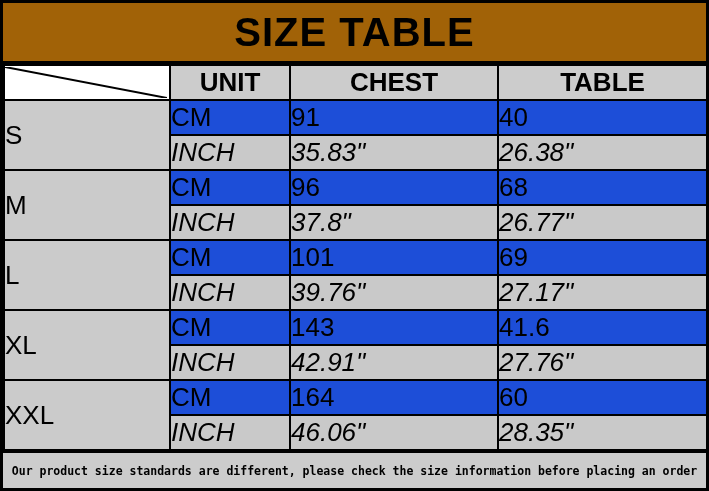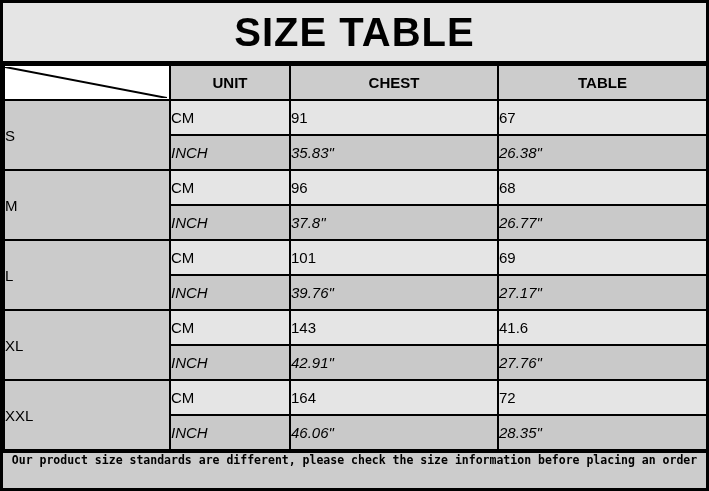--- a/index.html
+++ b/index.html
@@ -18,21 +18,21 @@
     height: 491px;
     box-sizing: border-box;
     background: #ffffff;
     border: 3px solid #000000;
     display: flex;
     flex-direction: column;
   }
   
   .title-row {
     height: 58px;
-    background: #e5e5e5;
+    background: #a16207;
     border-bottom: 3px solid #000000;
     display: flex;
     align-items: center;
     justify-content: center;
   }
   .title-row .title-text {
     font-size: 40px;
     font-weight: bold;
     color: #000000;
     letter-spacing: 1px;
@@ -40,21 +40,21 @@
   }
   
   table.size-grid {
     border-collapse: collapse;
     table-layout: fixed;
     width: 100%;
   }
   table.size-grid td, table.size-grid th {
     border: 2px solid #000000;
     vertical-align: middle;
-    font-size: 15px;
+    font-size: 26px;
     color: #000000;
     padding: 0;
     height: 33px;
   }
   col.c-size  { width: 166px; }
   col.c-unit  { width: 120px; }
   col.c-chest { width: 208px; }
   col.c-len   { width: 209px; }
 
   
@@ -82,30 +82,30 @@
     background: #cccccc;
     font-weight: normal;
     font-size: 21px;
   }
   .val-cell {
     background: #cccccc;
     font-size: 21px;
   }
   
   tr.row-inch td { background: #c9c9c9; font-style: italic; }
-  tr.row-cm td   { background: #e5e5e5; }
+  tr.row-cm td   { background: #1d4ed8; }
   td.size-label  { background: #cbcbcb !important; }
   thead .hdr     { background: #cccccc !important; }
 
   
   .note-row {
     border-top: 2px solid #000000;
     flex: 1;
     display: flex;
-    align-items: flex-start;
+    align-items: center;
     justify-content: center;
     background: #cccccc;
     padding: 0 6px;
   }
   .note-text {
     font-family: "DejaVu Sans Mono", monospace;
     font-size: 11.5px;
     font-weight: bold;
     color: #000000;
     white-space: nowrap;
@@ -139,21 +139,21 @@
         <th class="hdr">CHEST</th>
         <th class="hdr">TABLE</th>
       </tr>
     </thead>
     <tbody>
 
       <tr class="row-cm">
         <td class="size-label" rowspan="2">S</td>
         <td class="unit-cell">CM</td>
         <td class="val-cell">91</td>
-        <td class="val-cell">67</td>
+        <td class="val-cell">40</td>
       </tr>
       <tr class="row-inch">
         <td class="unit-cell">INCH</td>
         <td class="val-cell">35.83"</td>
         <td class="val-cell">26.38"</td>
       </tr>
 
       <tr class="row-cm">
         <td class="size-label" rowspan="2">M</td>
         <td class="unit-cell">CM</td>
@@ -187,21 +187,21 @@
       <tr class="row-inch">
         <td class="unit-cell">INCH</td>
         <td class="val-cell">42.91"</td>
         <td class="val-cell">27.76"</td>
       </tr>
 
       <tr class="row-cm">
         <td class="size-label" rowspan="2">XXL</td>
         <td class="unit-cell">CM</td>
         <td class="val-cell">164</td>
-        <td class="val-cell">72</td>
+        <td class="val-cell">60</td>
       </tr>
       <tr class="row-inch">
         <td class="unit-cell">INCH</td>
         <td class="val-cell">46.06"</td>
         <td class="val-cell">28.35"</td>
       </tr>
     </tbody>
   </table>
 
   <div class="note-row">

